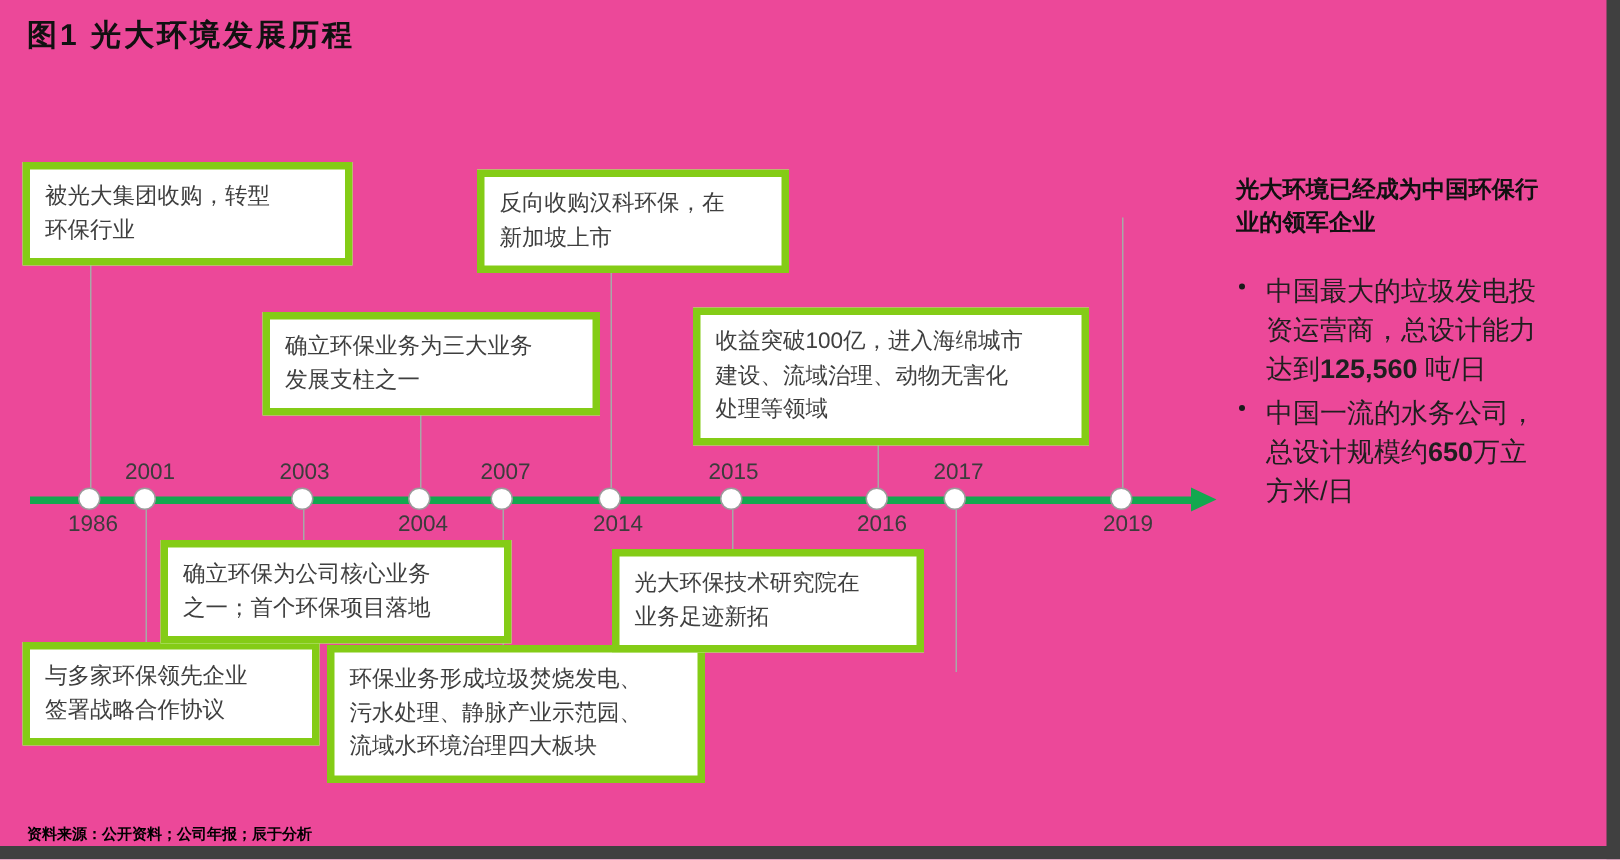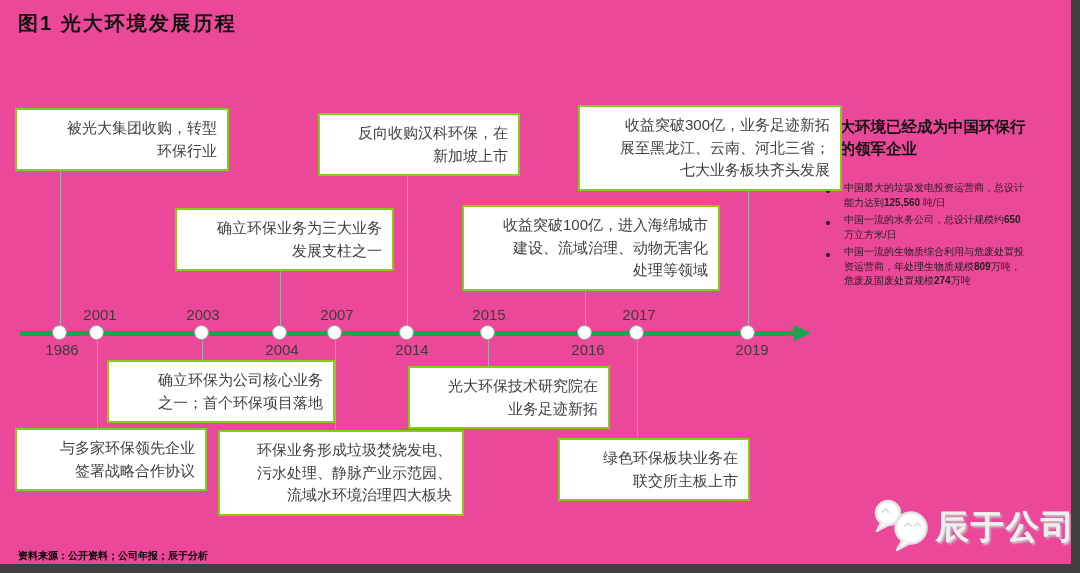--- a/index.html
+++ b/index.html
@@ -10,30 +10,30 @@
   
   .axis{position:absolute;left:20px;top:331px;width:776px;height:5px;background:var(--green);z-index:2;}
   .arrow{position:absolute;left:794px;top:325px;width:0;height:0;z-index:2;
          border-top:8px solid transparent;border-bottom:8px solid transparent;
          border-left:17px solid var(--green);}
   .node{position:absolute;top:325px;width:13px;height:13px;background:#fff;
         border:1.5px solid #9b9b9b;border-radius:50%;z-index:3;}
   .conn{position:absolute;width:1px;background:#a8a8a8;z-index:1;}
   .yl{position:absolute;transform:translateX(-50%);font-size:15px;color:#3c3c3c;z-index:4;white-space:nowrap;}
   .yl.above{top:306px;text-align:center;} .yl.below{top:341px;}
-  .ebox{position:absolute;background:#fff;border:2px solid #84cc16;color:#3f3f3f;
-        font-size:15px;line-height:1.5;padding:7px 10px;white-space:pre-line;z-index:4;text-align:right;}
+  .ebox{position:absolute;background:#fff;border:5px solid #84cc16;color:#3f3f3f;
+        font-size:15px;line-height:1.5;padding:7px 10px;white-space:pre-line;z-index:4;}
   
   .panel-h{position:absolute;left:824px;top:116px;width:236px;font-size:15.5px;font-weight:bold;
            color:#111;line-height:1.45;white-space:pre-line;}
   .bullets{position:absolute;left:824px;top:181px;width:206px;}
   .bullet{display:flex;margin-bottom:3px;}
   .dot{width:20px;flex:0 0 20px;position:relative;}
   .dot::after{content:"";position:absolute;left:2px;top:8px;width:4px;height:4px;border-radius:50%;background:#1a1a1a;}
-  .btext{flex:1;font-size:10px;color:#1f1f1f;line-height:1.45;}
+  .btext{flex:1;font-size:18px;color:#1f1f1f;line-height:1.45;}
   .btext b{font-weight:bold;}
   
   .src{position:absolute;left:18px;top:549px;font-size:10px;font-weight:bold;color:#000;}
   .logo{position:absolute;left:870px;top:497px;display:flex;align-items:center;z-index:5;}
   .logo-text{font-size:33px;font-weight:bold;color:#efefef;letter-spacing:2px;
              text-shadow:1.5px 1.5px 2px #c3c3c3, -0.5px -0.5px 0 #f8f8f8;}
   .strip-r{position:absolute;left:1071px;top:0;width:9px;height:573px;background:#404040;z-index:6;}
   .strip-b{position:absolute;left:0;top:564px;width:1080px;height:9px;background:#404040;z-index:6;}
 </style>
 </head>
@@ -91,60 +91,33 @@
   <div class="ebox" style="left:218px;top:430px;width:222px">环保业务形成垃圾焚烧发电、
 污水处理、静脉产业示范园、
 流域水环境治理四大板块</div>
   <div class="ebox" style="left:318px;top:113px;width:178px">反向收购汉科环保，在
 新加坡上市</div>
   <div class="ebox" style="left:408px;top:366px;width:178px">光大环保技术研究院在
 业务足迹新拓</div>
   <div class="ebox" style="left:462px;top:205px;width:234px">收益突破100亿，进入海绵城市
 建设、流域治理、动物无害化
 处理等领域</div>
-  <div class="ebox" style="left:558px;top:438px;width:168px">绿色环保板块业务在
-联交所主板上市</div>
-  <div class="ebox" style="left:578px;top:105px;width:240px">收益突破300亿，业务足迹新拓
-展至黑龙江、云南、河北三省；
-七大业务板块齐头发展</div>
 
   <div class="panel-h">光大环境已经成为中国环保行
 业的领军企业</div>
   <div class="bullets">
     <div class="bullet">
       <span class="dot"></span>
       <span class="btext"><span>中国最大的垃圾发电投资运营商，总设计能力达到</span><b>125,560</b><span> 吨/日</span></span>
     </div>
     <div class="bullet">
       <span class="dot"></span>
       <span class="btext"><span>中国一流的水务公司，总设计规模约</span><b>650</b><span>万立方米/日</span></span>
     </div>
-    <div class="bullet">
-      <span class="dot"></span>
-      <span class="btext"><span>中国一流的生物质综合利用与危废处置投资运营商，年处理生物质规模</span><b>809</b><span>万吨，危废及固废处置规模</span><b>274</b><span>万吨</span></span>
-    </div>
   </div>
 
   <div class="src">资料来源：公开资料；公司年报；辰于分析</div>
 
-  <div class="logo">
-    <span>
-      <svg width="66" height="56" viewBox="0 0 66 56">
-        <g fill="#ffffff" stroke="#e4e4e4" stroke-width="2.5" stroke-linecap="round" stroke-linejoin="round">
-          <circle cx="18" cy="16" r="12"></circle>
-          <path d="M11 26 L7 34 L18 28"></path>
-          <circle cx="41" cy="31" r="15.5"></circle>
-          <path d="M32 44 L27 53 L40 46"></path>
-        </g>
-        <g fill="none" stroke="#e0e0e0" stroke-width="2" stroke-linecap="round">
-          <path d="M12.5 15 l3 -3 l3 3"></path>
-          <path d="M35 29 l3 -3 l3 3"></path>
-          <path d="M44.5 29 l3 -3 l3 3"></path>
-        </g>
-      </svg>
-    </span>
-    <span class="logo-text">辰于公司</span>
-  </div>
 
   <div class="strip-r"></div>
   <div class="strip-b"></div>
 
 </div>
 
 </body></html>

